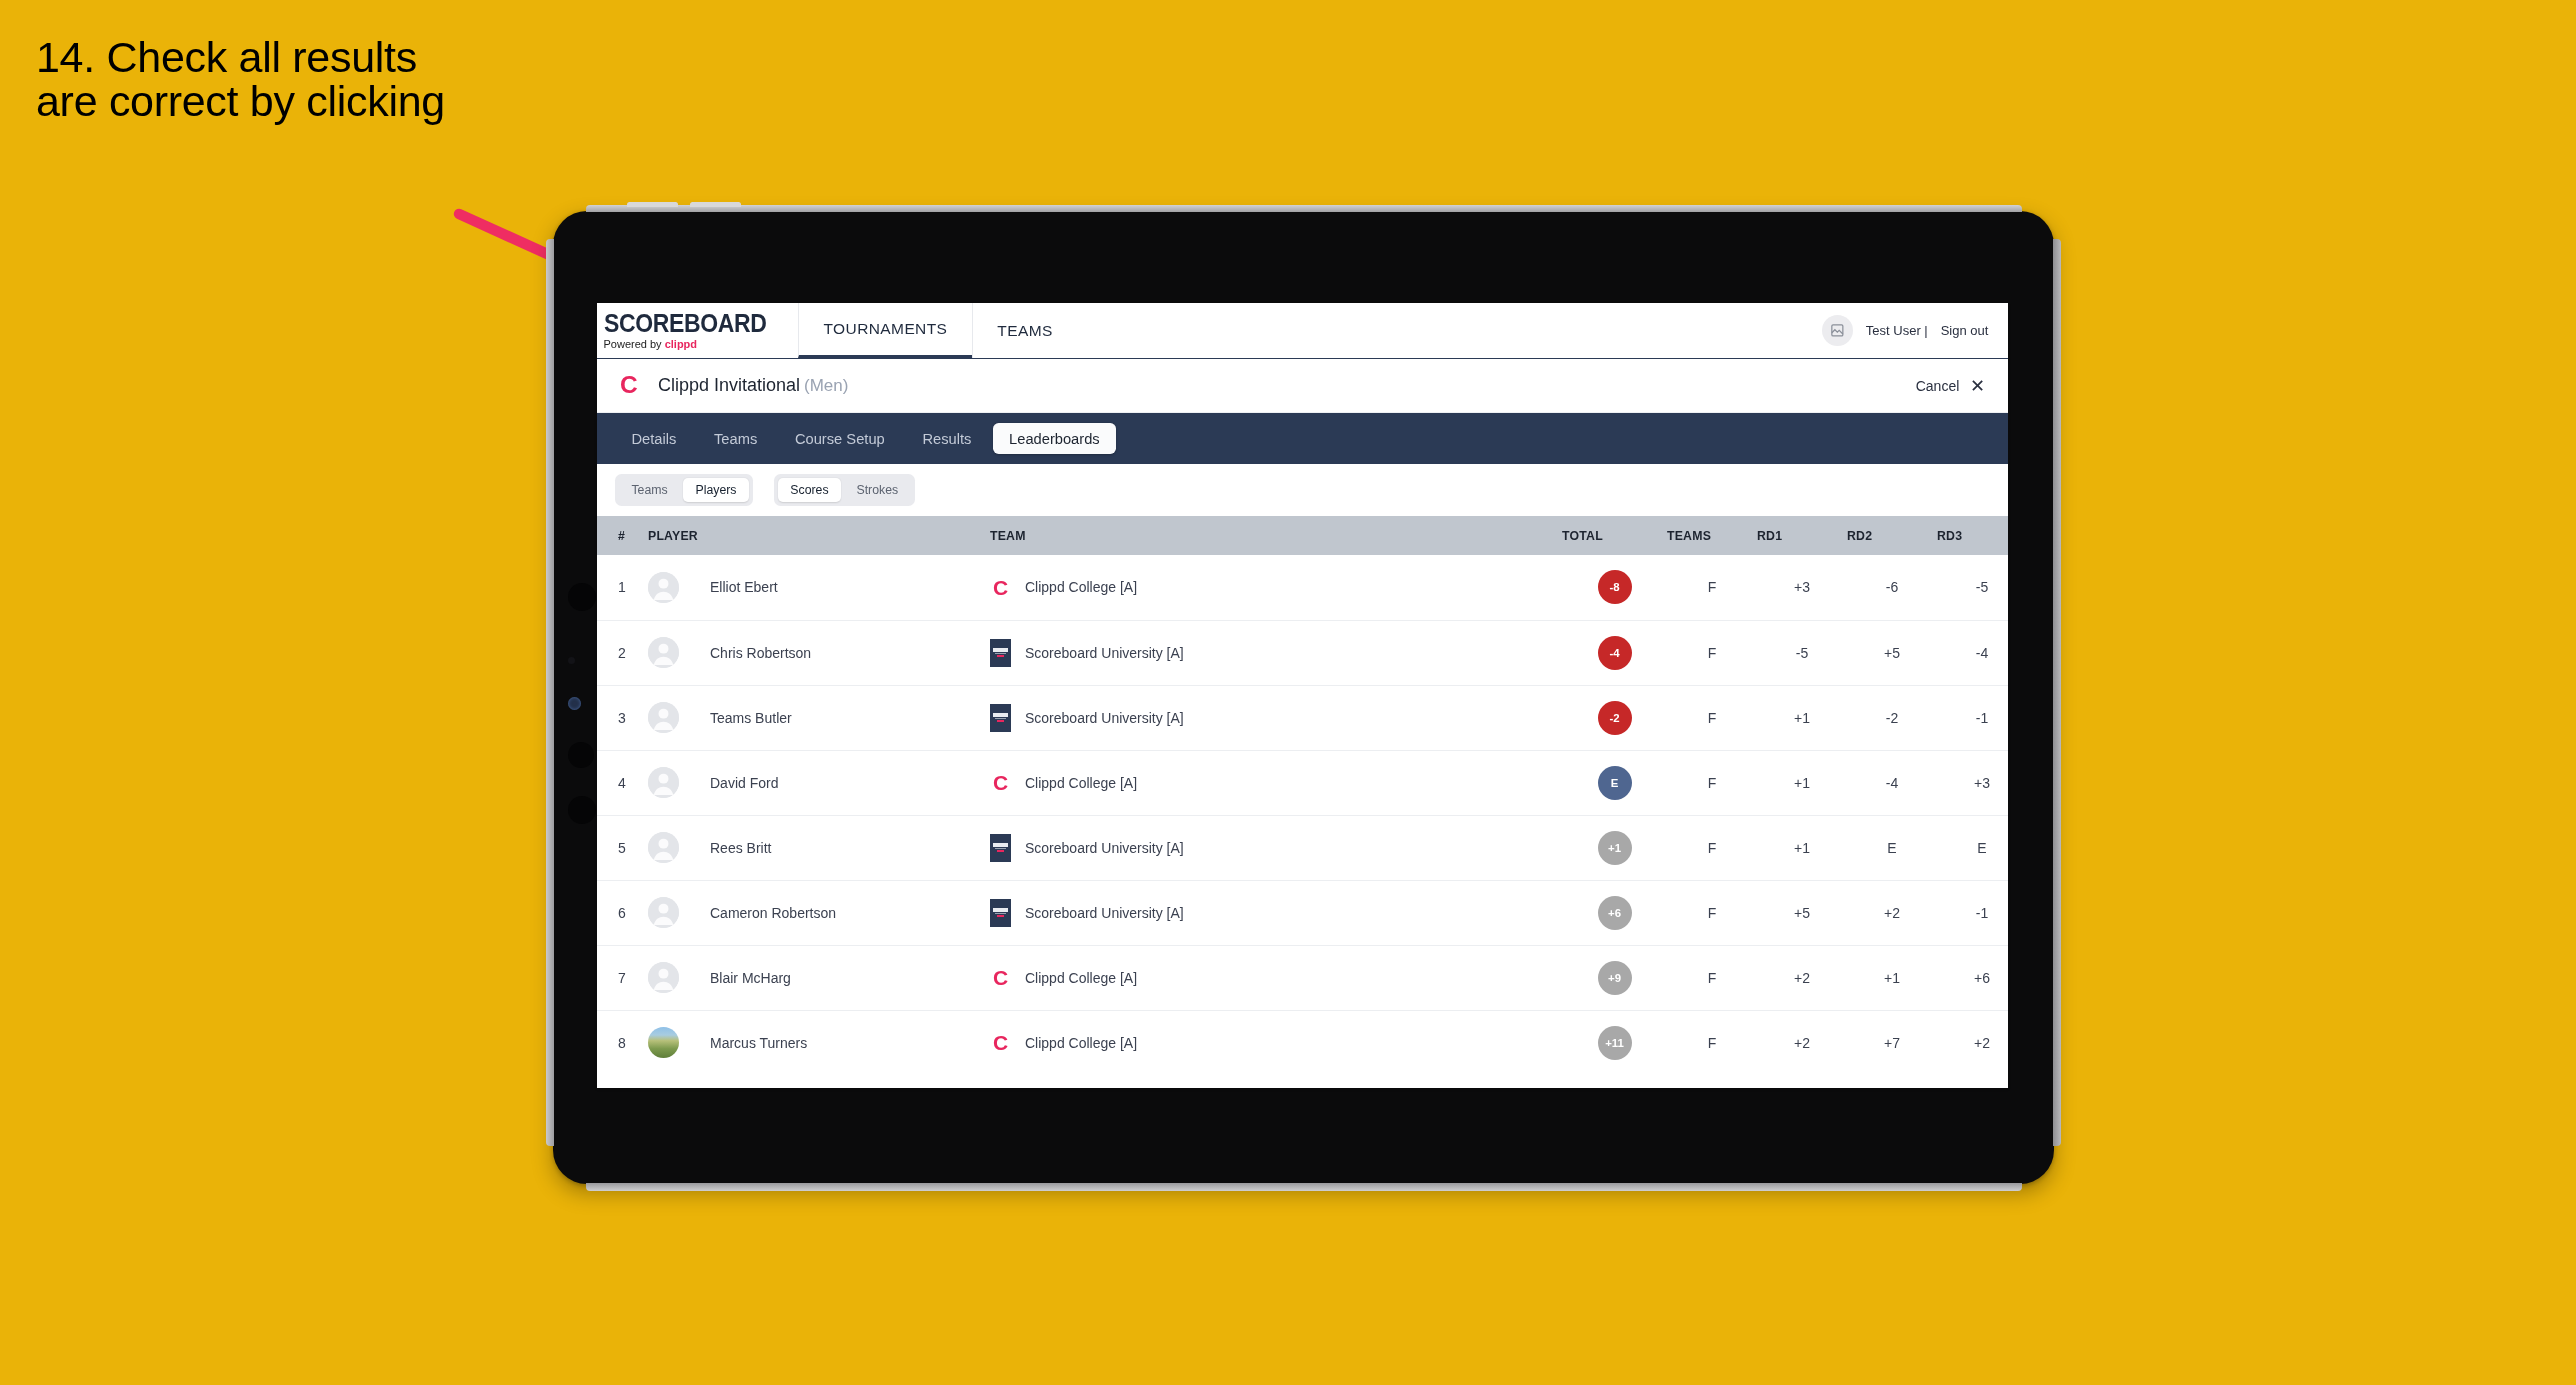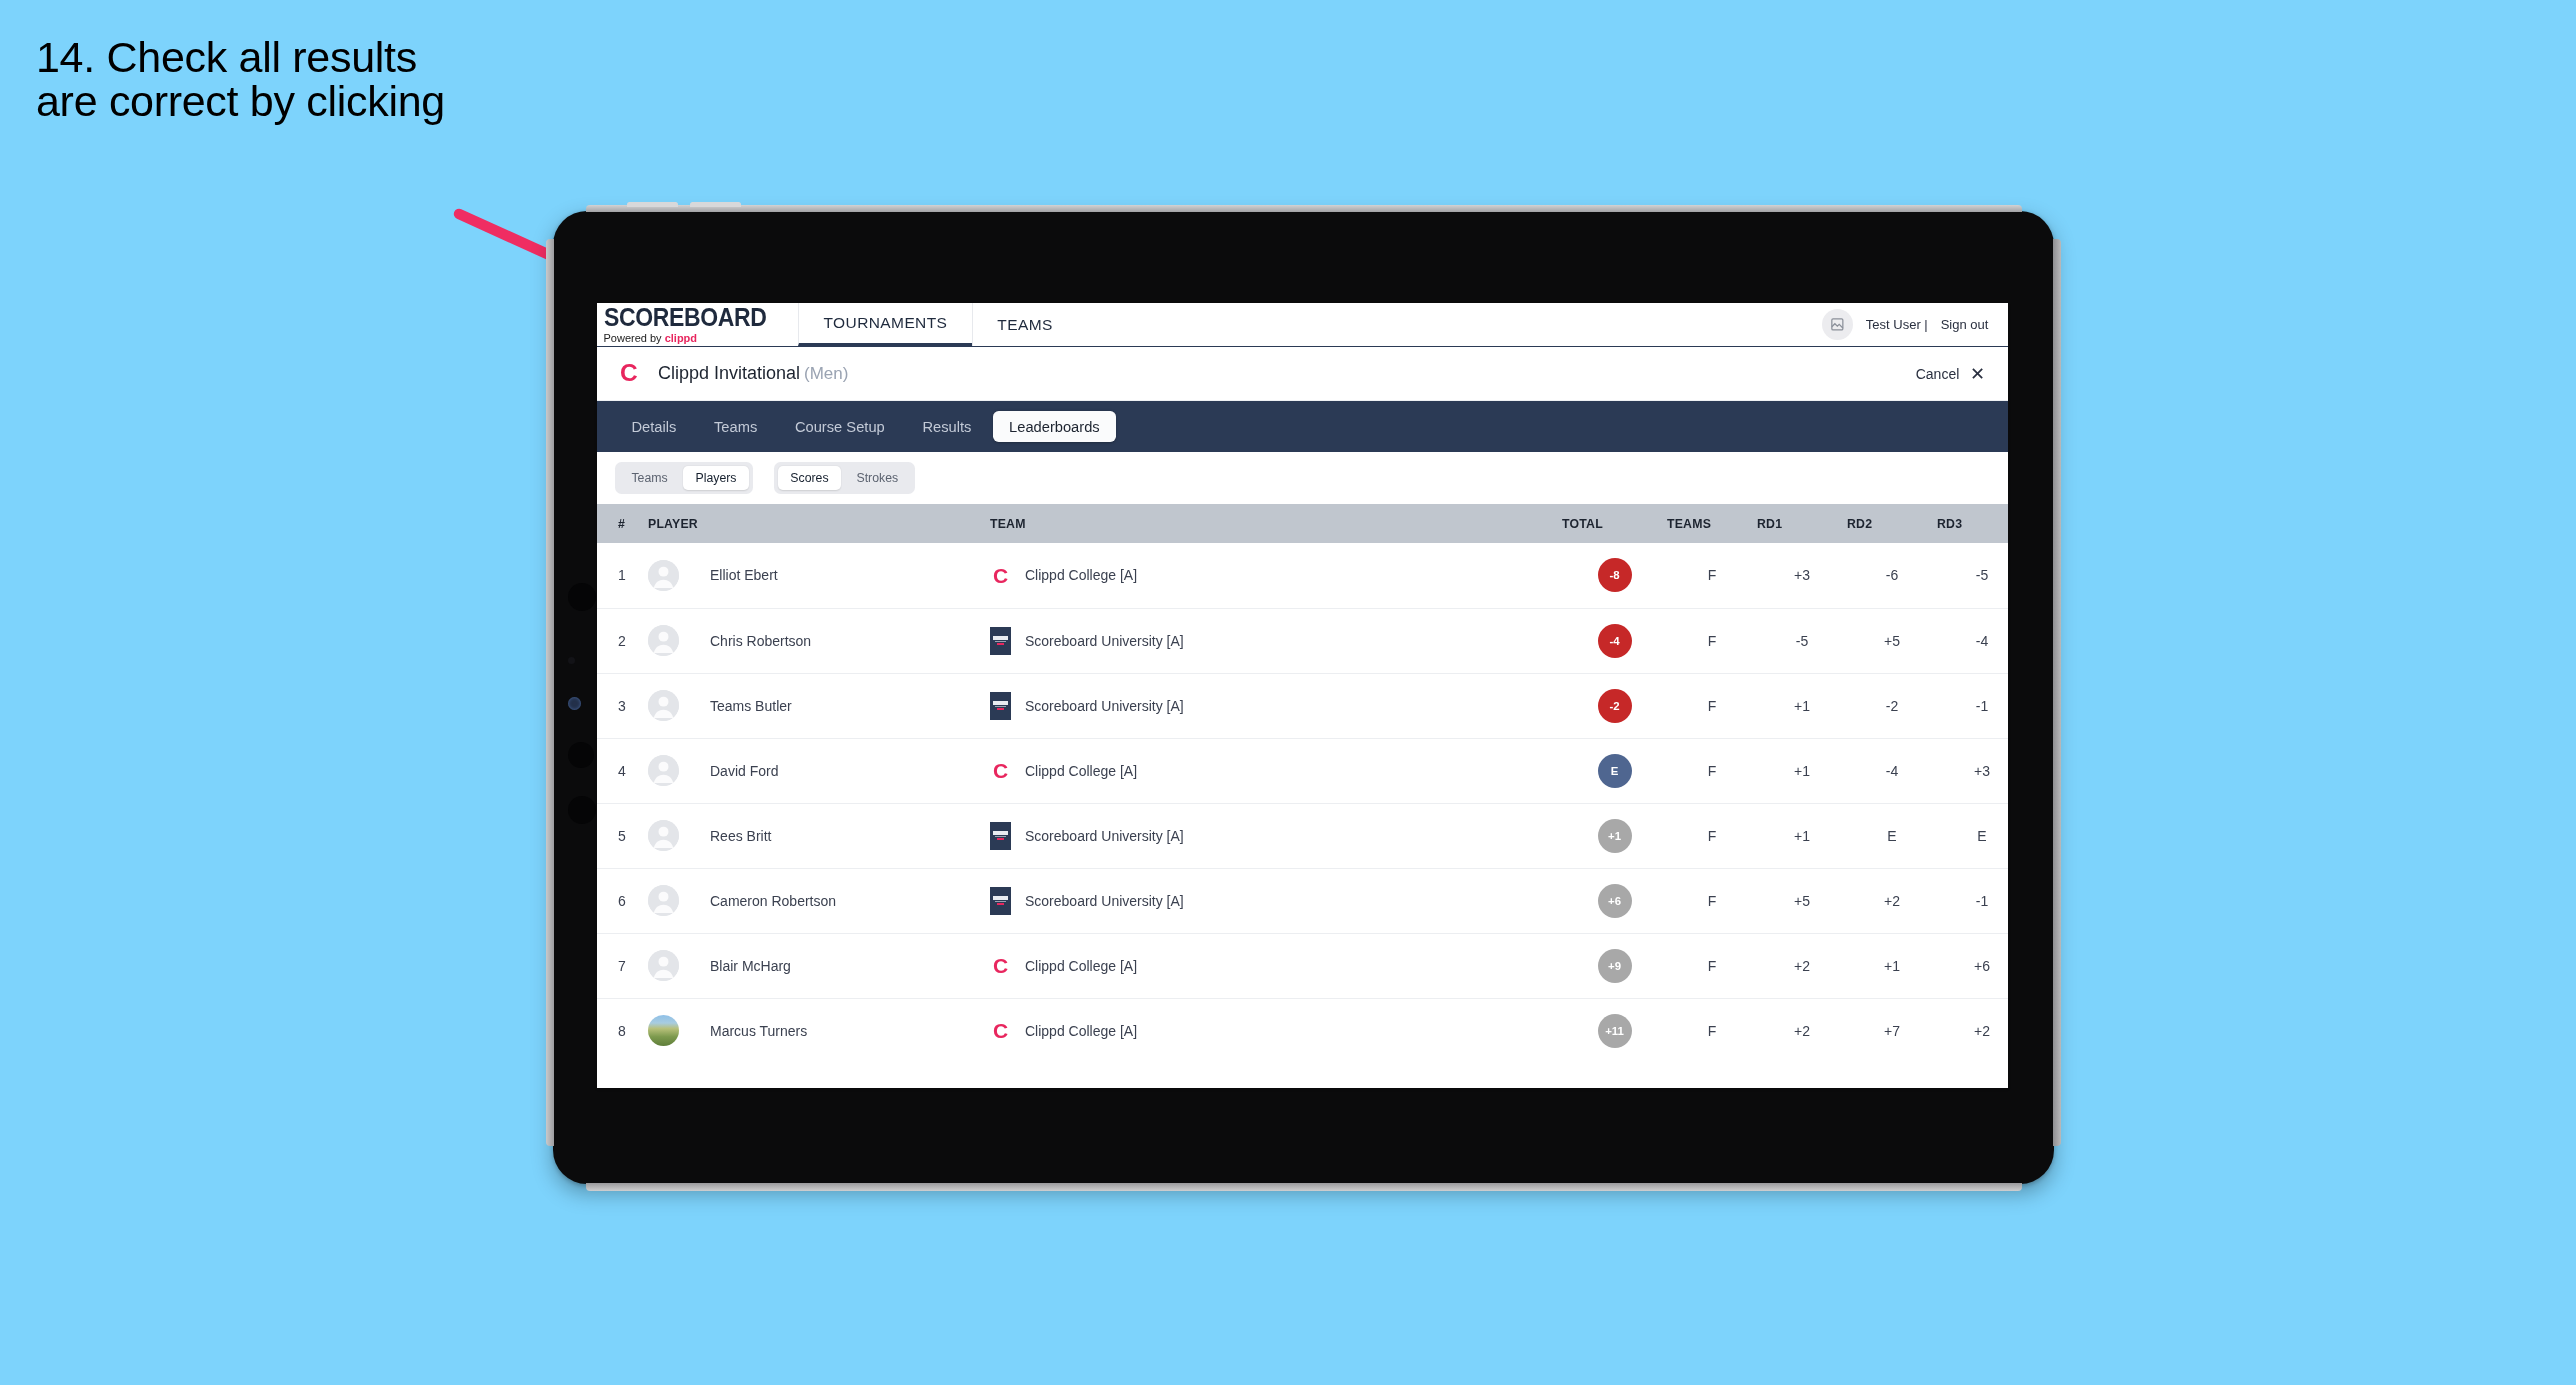--- a/index.html
+++ b/index.html
@@ -2,21 +2,21 @@
 <html style="font-size:13px"><head>
 <meta charset="utf-8">
 <style>
   * { box-sizing: border-box; margin: 0; padding: 0; }
   html, body {
     width: 2576px; height: 1386px;
     background: #ffffff;
     font-family: "Liberation Sans", sans-serif;
     overflow: hidden;
   }
-  #stage { position: relative; width: 2576px; height: 1386px; background:#7dd3fc; }
+  #stage { position: relative; width: 2576px; height: 1386px; background:#eab308; }
 
   
   #caption {
     position: absolute; left: 36px; top: 36px; width: 621px;
     font-size: 43px; line-height: 1.02; color: #000;
     letter-spacing: -0.3px;
   }
   #caption .ln { display:block; white-space: nowrap; }
   #caption .bold { font-weight: 700; }
 
@@ -59,21 +59,21 @@
 
   
   #app {
     position:absolute; left: 44px; top: 92px;
     width: 1411px; height: 785px;
     background:#ffffff; overflow:hidden;
     box-shadow: 0 0.8px 2.5px rgba(0,0,0,0.22);
   }
 
   
-  .topbar { position:relative; height: 44px; background:#fff; border-bottom:1.6px solid #2b3a55; display:flex; align-items:stretch; }
+  .topbar { position:relative; height: 56px; background:#fff; border-bottom:1.6px solid #2b3a55; display:flex; align-items:stretch; }
   .brand { width: 201px; display:flex; flex-direction:column; justify-content:center; padding-left:6.5px; }
   .brand-word { font-size: 25px; font-weight:800; letter-spacing:-0.4px; color:#1f2a3d; line-height:1; font-stretch:condensed; transform:scaleX(0.92); transform-origin:left center; }
   .brand-sub { font-size:11px; color:#222; margin-top:3.3px; line-height:1; }
   .brand-sub .cl { color:#e8265e; font-weight:700; }
   .topnav-item { display:flex; align-items:center; padding:0 24.5px; font-size:15.5px; color:#1f2a3d; letter-spacing:0.4px; border-left:0.8px solid #e7e9ed; }
   .topnav-item.active { border-bottom:3.3px solid #2b3a55; }
   .topbar-right { margin-left:auto; display:flex; align-items:center; gap:13px; padding-right:19.6px; }
   .avatar-circle { width:31px; height:31px; border-radius:50%; background:#ececef; display:flex; align-items:center; justify-content:center; }
   .avatar-circle svg { width:14.7px; height:14.7px; }
   .user-text { font-size:13px; color:#2a3040; }

